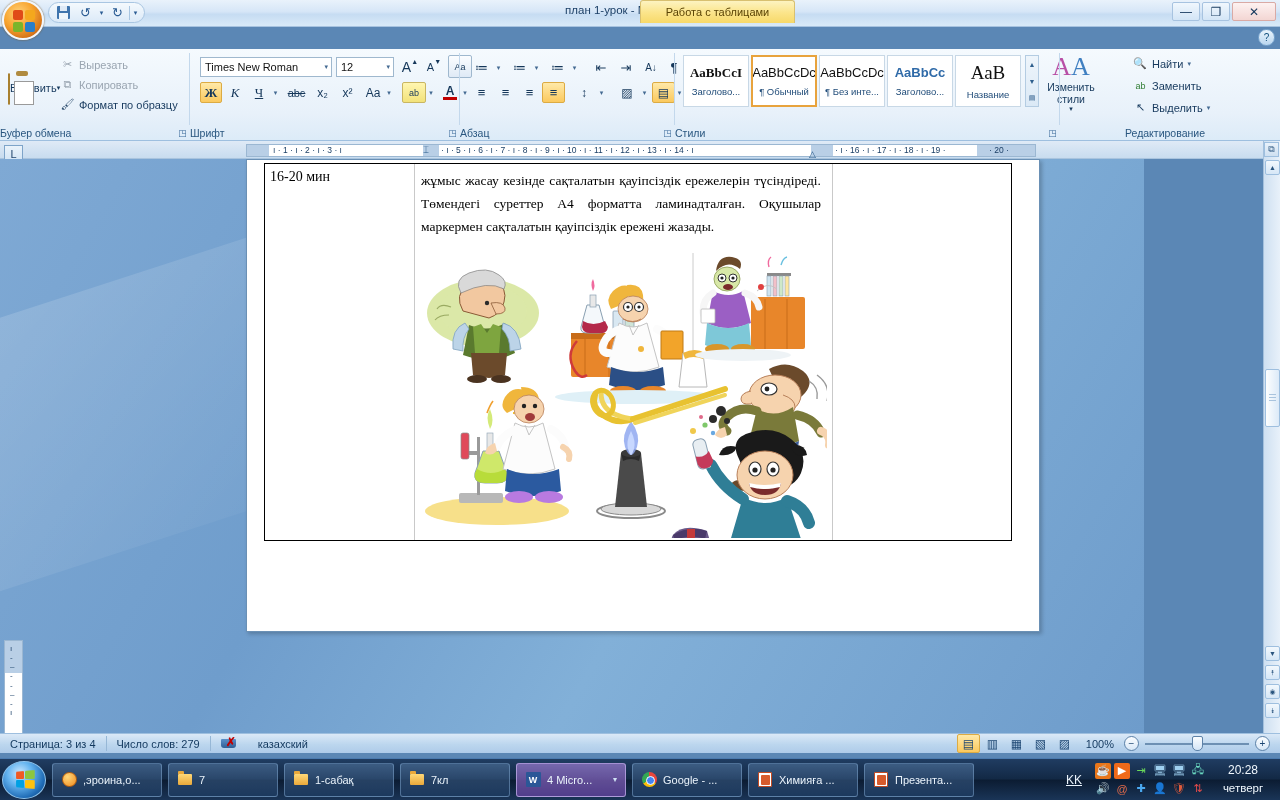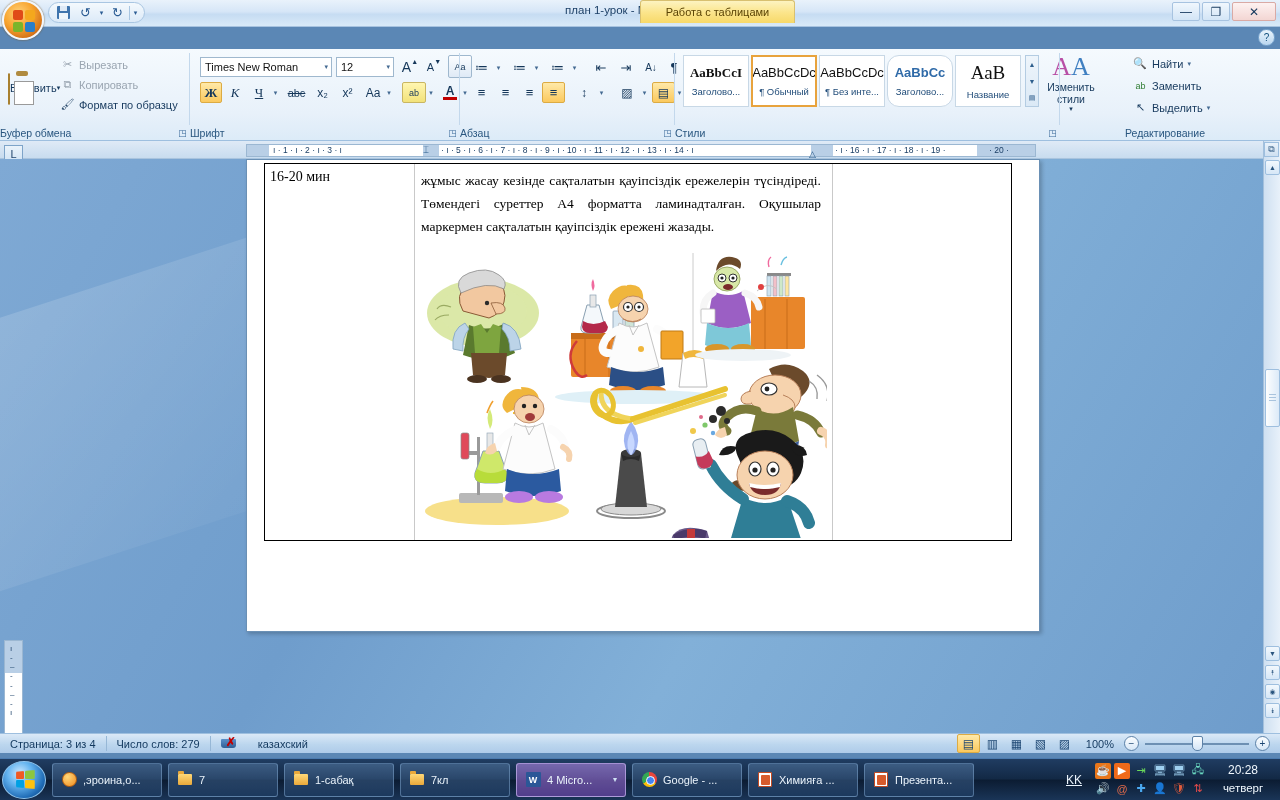--- a/index.html
+++ b/index.html
@@ -184,21 +184,21 @@
     font-size: 11px; color: #24486e;
   }
   .ruler-v {
     position: absolute; left: 4px; top: 640px; width: 19px; height: 98px;
     background: #fff; border: 1px solid #9bb7d2;
   }
   .ruler-v .rv-grey { position:absolute; left:0; right:0; background:#b9cfe6; }
 
   
   .docarea {
-    position: absolute; left: 0; top: 159px; width: 1280px; height: 574px;
+    position: absolute; left: 0; top: 159px; width: 1144px; height: 574px;
     background: linear-gradient(120deg,#7fa9d4 0%,#6f9dcc 35%,#82b0d8 60%,#6e9ccb 100%);
     overflow: hidden;
   }
   .sheen {
     position: absolute; left: -120px; top: 120px; width: 520px; height: 260px;
     background: linear-gradient(150deg, rgba(255,255,255,0.18), rgba(255,255,255,0));
     transform: rotate(-18deg);
   }
   .page {
     position: absolute; background: #fff; border: 1px solid #6a90b5;
@@ -520,21 +520,21 @@
         <span class="style-name">Заголово...</span>
       </div>
       <div class="style-card sel" style="left:76px; top:6px;">
         <span class="style-prev">AaBbCcDc</span>
         <span class="style-name">¶ Обычный</span>
       </div>
       <div class="style-card" style="left:144px; top:6px;">
         <span class="style-prev">AaBbCcDc</span>
         <span class="style-name">¶ Без инте...</span>
       </div>
-      <div class="style-card" style="left:212px; top:6px;border-radius:12px;">
+      <div class="style-card" style="left:212px; top:6px;">
         <span class="style-prev" style="font-weight:bold;color:#2f6aa8;">AaBbCc</span>
         <span class="style-name">Заголово...</span>
       </div>
       <div class="style-card" style="left:280px; top:6px;">
         <span class="style-prev" style="font-family:'Liberation Serif',serif;font-size:19px;">АаВ</span>
         <span class="style-name">Название</span>
       </div>
       <div class="gal-scroll" style="left:350px;">
         <div>▲</div>
         <div>▼</div>

